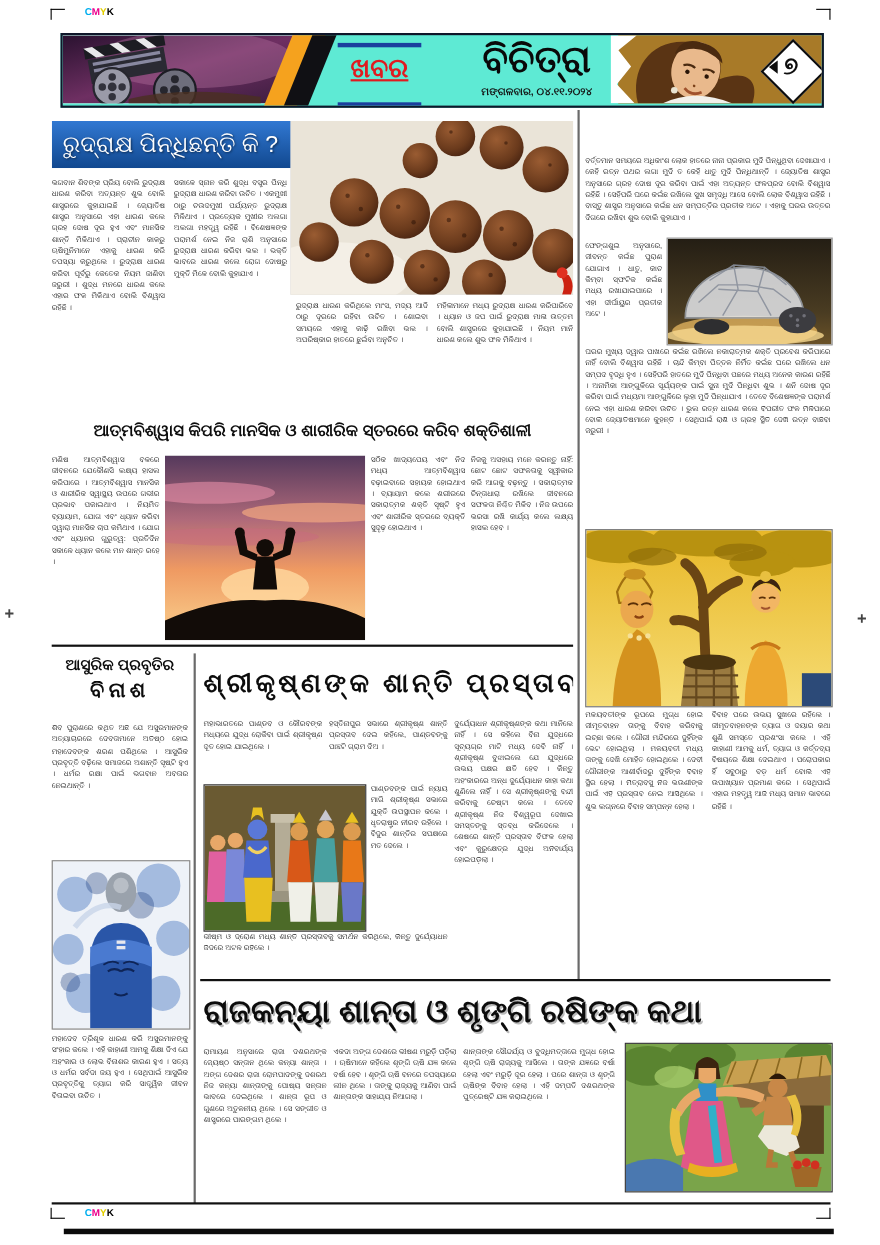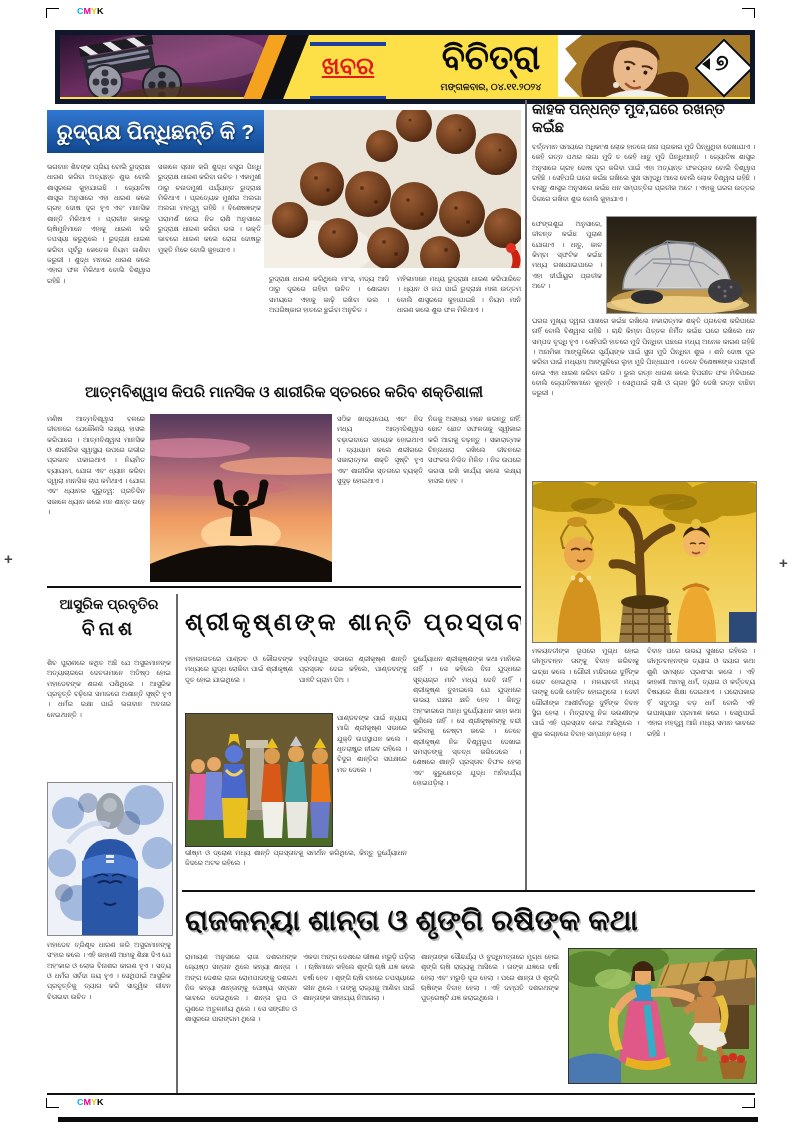--- a/index.html
+++ b/index.html
@@ -14,26 +14,26 @@
   .crop.tl{border-top:1.5px solid #000;border-left:1.5px solid #000;}
   .crop.tr{border-top:1.5px solid #000;border-right:1.5px solid #000;}
   .crop.bl{border-bottom:1.5px solid #000;border-left:1.5px solid #000;}
   .crop.br{border-bottom:1.5px solid #000;border-right:1.5px solid #000;}
   .cmyk{position:absolute;font-size:9px;font-weight:bold;letter-spacing:0px;margin-left:14px;}
   .cmyk .c{color:#00aeef}.cmyk .m{color:#ec008c}.cmyk .y{color:#e3cf00}.cmyk .k{color:#000}
   .rule{position:absolute;background:#111;}
   .vdiv{position:absolute;background:#6a6a6a;}
   .hl{position:absolute;font-weight:bold;color:#0c0c0c;}
   .banner-blue{position:absolute;background:linear-gradient(#3178d2,#11488f);
-      clip-path:polygon(0 0,100% 0,89% 100%,0 100%);color:#fff;font-weight:bold;
+      clip-path:polygon(0 0,100% 0,89% 100%,0 100%);color:#fff;font-weight:normal;
       text-shadow:1px 1px 2px rgba(0,0,0,.55);}
   .banner-gray{position:absolute;background:linear-gradient(#a3a3a3,#686868);color:#fff;
       font-weight:bold;text-align:center;text-shadow:1px 1px 1px rgba(0,0,0,.5);}
-  .masthead{position:absolute;left:55px;top:30px;width:690px;height:64px;border:5px solid #0f172a;
-      background:#fde047;overflow:hidden;}
+  .masthead{position:absolute;left:55px;top:30px;width:690px;height:64px;border:2px solid #0f172a;
+      background:#5eead4;overflow:hidden;}
   .mh-logo{position:absolute;left:250px;top:7px;width:76px;height:50px;text-align:center;
       border-top:4px solid #1b3f9e;border-bottom:4px solid #1b3f9e;}
   .mh-logo span{display:inline-block;margin-top:2px;font-size:24px;font-weight:bold;color:#e01b20;
       text-decoration:underline;line-height:36px;}
   .mh-title{position:absolute;left:336px;top:0px;width:190px;text-align:center;font-size:34px;
       font-weight:bold;color:#090909;line-height:44px;}
   .mh-date{position:absolute;left:336px;top:46px;width:190px;text-align:center;font-size:9.5px;
       font-weight:bold;color:#141414;}
   .diamond-wrap{position:absolute;left:636px;top:3px;width:52px;height:56px;}
   .diamond{position:absolute;left:7px;top:9px;width:38px;height:38px;background:#fff;
@@ -172,21 +172,20 @@
       <circle cx="247" cy="138" r="5" fill="#e03020"></circle>
     </svg>
   </div>
   <div class="bt" style="left:47px;top:162px;width:103px;height:214px;">ଭଗବାନ ଶିବଙ୍କ ପ୍ରିୟ ବୋଲି ରୁଦ୍ରାକ୍ଷ ଧାରଣ କରିବା ଅତ୍ୟନ୍ତ ଶୁଭ ବୋଲି ଶାସ୍ତ୍ରରେ କୁହାଯାଇଛି । ଜ୍ୟୋତିଷ ଶାସ୍ତ୍ର ଅନୁସାରେ ଏହା ଧାରଣ କଲେ ଗ୍ରହ ଦୋଷ ଦୂର ହୁଏ ଏବଂ ମାନସିକ ଶାନ୍ତି ମିଳିଥାଏ । ପ୍ରାଚୀନ କାଳରୁ ଋଷିମୁନିମାନେ ଏହାକୁ ଧାରଣ କରି ତପସ୍ୟା କରୁଥିଲେ । ରୁଦ୍ରାକ୍ଷ ଧାରଣ କରିବା ପୂର୍ବରୁ କେତେକ ନିୟମ ଜାଣିବା ଜରୁରୀ । ଶୁଦ୍ଧ ମନରେ ଧାରଣ କଲେ ଏହାର ଫଳ ମିଳିଥାଏ ବୋଲି ବିଶ୍ୱାସ ରହିଛି ।</div>
   <div class="bt" style="left:158px;top:162px;width:103px;height:214px;">ସକାଳେ ସ୍ନାନ କରି ଶୁଦ୍ଧ ବସ୍ତ୍ର ପିନ୍ଧି ରୁଦ୍ରାକ୍ଷ ଧାରଣ କରିବା ଉଚିତ । ଏକମୁଖୀ ଠାରୁ ଚଉଦମୁଖୀ ପର୍ଯ୍ୟନ୍ତ ରୁଦ୍ରାକ୍ଷ ମିଳିଥାଏ । ପ୍ରତ୍ୟେକ ମୁଖୀର ଅଲଗା ଅଲଗା ମହତ୍ତ୍ୱ ରହିଛି । ବିଶେଷଜ୍ଞଙ୍କ ପରାମର୍ଶ ନେଇ ନିଜ ରାଶି ଅନୁସାରେ ରୁଦ୍ରାକ୍ଷ ଧାରଣ କରିବା ଭଲ । ଭକ୍ତି ଭାବରେ ଧାରଣ କଲେ ରୋଗ ଦୋଷରୁ ମୁକ୍ତି ମିଳେ ବୋଲି କୁହାଯାଏ ।</div>
   <div class="bt" style="left:269px;top:274px;width:120px;height:102px;">ରୁଦ୍ରାକ୍ଷ ଧାରଣ କରିଥିଲେ ମାଂସ, ମଦ୍ୟ ଆଦି ଠାରୁ ଦୂରରେ ରହିବା ଉଚିତ । ଶୋଇବା ସମୟରେ ଏହାକୁ କାଢ଼ି ରଖିବା ଭଲ । ଅପରିଷ୍କାର ହାତରେ ଛୁଇଁବା ଅନୁଚିତ ।</div>
   <div class="bt" style="left:397px;top:274px;width:124px;height:102px;">ମହିଳାମାନେ ମଧ୍ୟ ରୁଦ୍ରାକ୍ଷ ଧାରଣ କରିପାରିବେ । ଧ୍ୟାନ ଓ ଜପ ପାଇଁ ରୁଦ୍ରାକ୍ଷ ମାଳା ଉତ୍ତମ ବୋଲି ଶାସ୍ତ୍ରରେ କୁହାଯାଇଛି । ନିୟମ ମାନି ଧାରଣ କଲେ ଶୁଭ ଫଳ ମିଳିଥାଏ ।</div>
 
   <div class="vdiv" style="left:525px;top:100px;width:2px;height:790px;"></div>
 
-  <div class="hl" style="left:532px;top:100px;width:223px;height:38px;font-size:14.5px;line-height:1.25;">କାହିଁକି ପିନ୍ଧନ୍ତି ମୁଦି,ଘରେ ରଖନ୍ତି କଇଁଛ</div>
   <div class="bt" style="left:532px;top:142px;width:223px;height:74px;">ବର୍ତ୍ତମାନ ସମୟରେ ଅଧିକାଂଶ ଲୋକ ହାତରେ ନାନା ପ୍ରକାର ମୁଦି ପିନ୍ଧୁଥିବା ଦେଖାଯାଏ । କେହି ରତ୍ନ ପଥର ଲଗା ମୁଦି ତ କେହି ଧାତୁ ମୁଦି ପିନ୍ଧିଥାନ୍ତି । ଜ୍ୟୋତିଷ ଶାସ୍ତ୍ର ଅନୁସାରେ ଗ୍ରହ ଦୋଷ ଦୂର କରିବା ପାଇଁ ଏହା ଅତ୍ୟନ୍ତ ଫଳପ୍ରଦ ବୋଲି ବିଶ୍ୱାସ ରହିଛି । ସେହିପରି ଘରେ କଇଁଛ ରଖିଲେ ସୁଖ ସମୃଦ୍ଧି ଆସେ ବୋଲି ଲୋକ ବିଶ୍ୱାସ ରହିଛି । ବାସ୍ତୁ ଶାସ୍ତ୍ର ଅନୁସାରେ କଇଁଛ ଧନ ସମ୍ପତ୍ତିର ପ୍ରତୀକ ଅଟେ । ଏହାକୁ ଘରର ଉତ୍ତର ଦିଗରେ ରଖିବା ଶୁଭ ବୋଲି କୁହାଯାଏ ।</div>
   <div class="bt" style="left:532px;top:219px;width:70px;height:93px;">ଫେଙ୍ଗଶୁଇ ଅନୁସାରେ, ଜୀବନ୍ତ କଇଁଛ ପୁରାଣ ଯୋଗାଏ । ଧାତୁ, କାଚ କିମ୍ବା ସ୍ଫଟିକ କଇଁଛ ମଧ୍ୟ ରଖାଯାଇପାରେ । ଏହା ଦୀର୍ଘାୟୁର ପ୍ରତୀକ ଅଟେ ।</div>
   <div class="img" style="left:606px;top:216px;width:149px;height:96px;border:1px solid #999;">
     <svg viewBox="0 0 149 96" preserveAspectRatio="none">
       <defs>
         <linearGradient id="tbg" x1="0" y1="0" x2="0" y2="1">
           <stop offset="0" stop-color="#241e14"></stop>
             <stop offset=".7" stop-color="#4a3c22"></stop>
             <stop offset="1" stop-color="#6a5228"></stop>
         </linearGradient>

